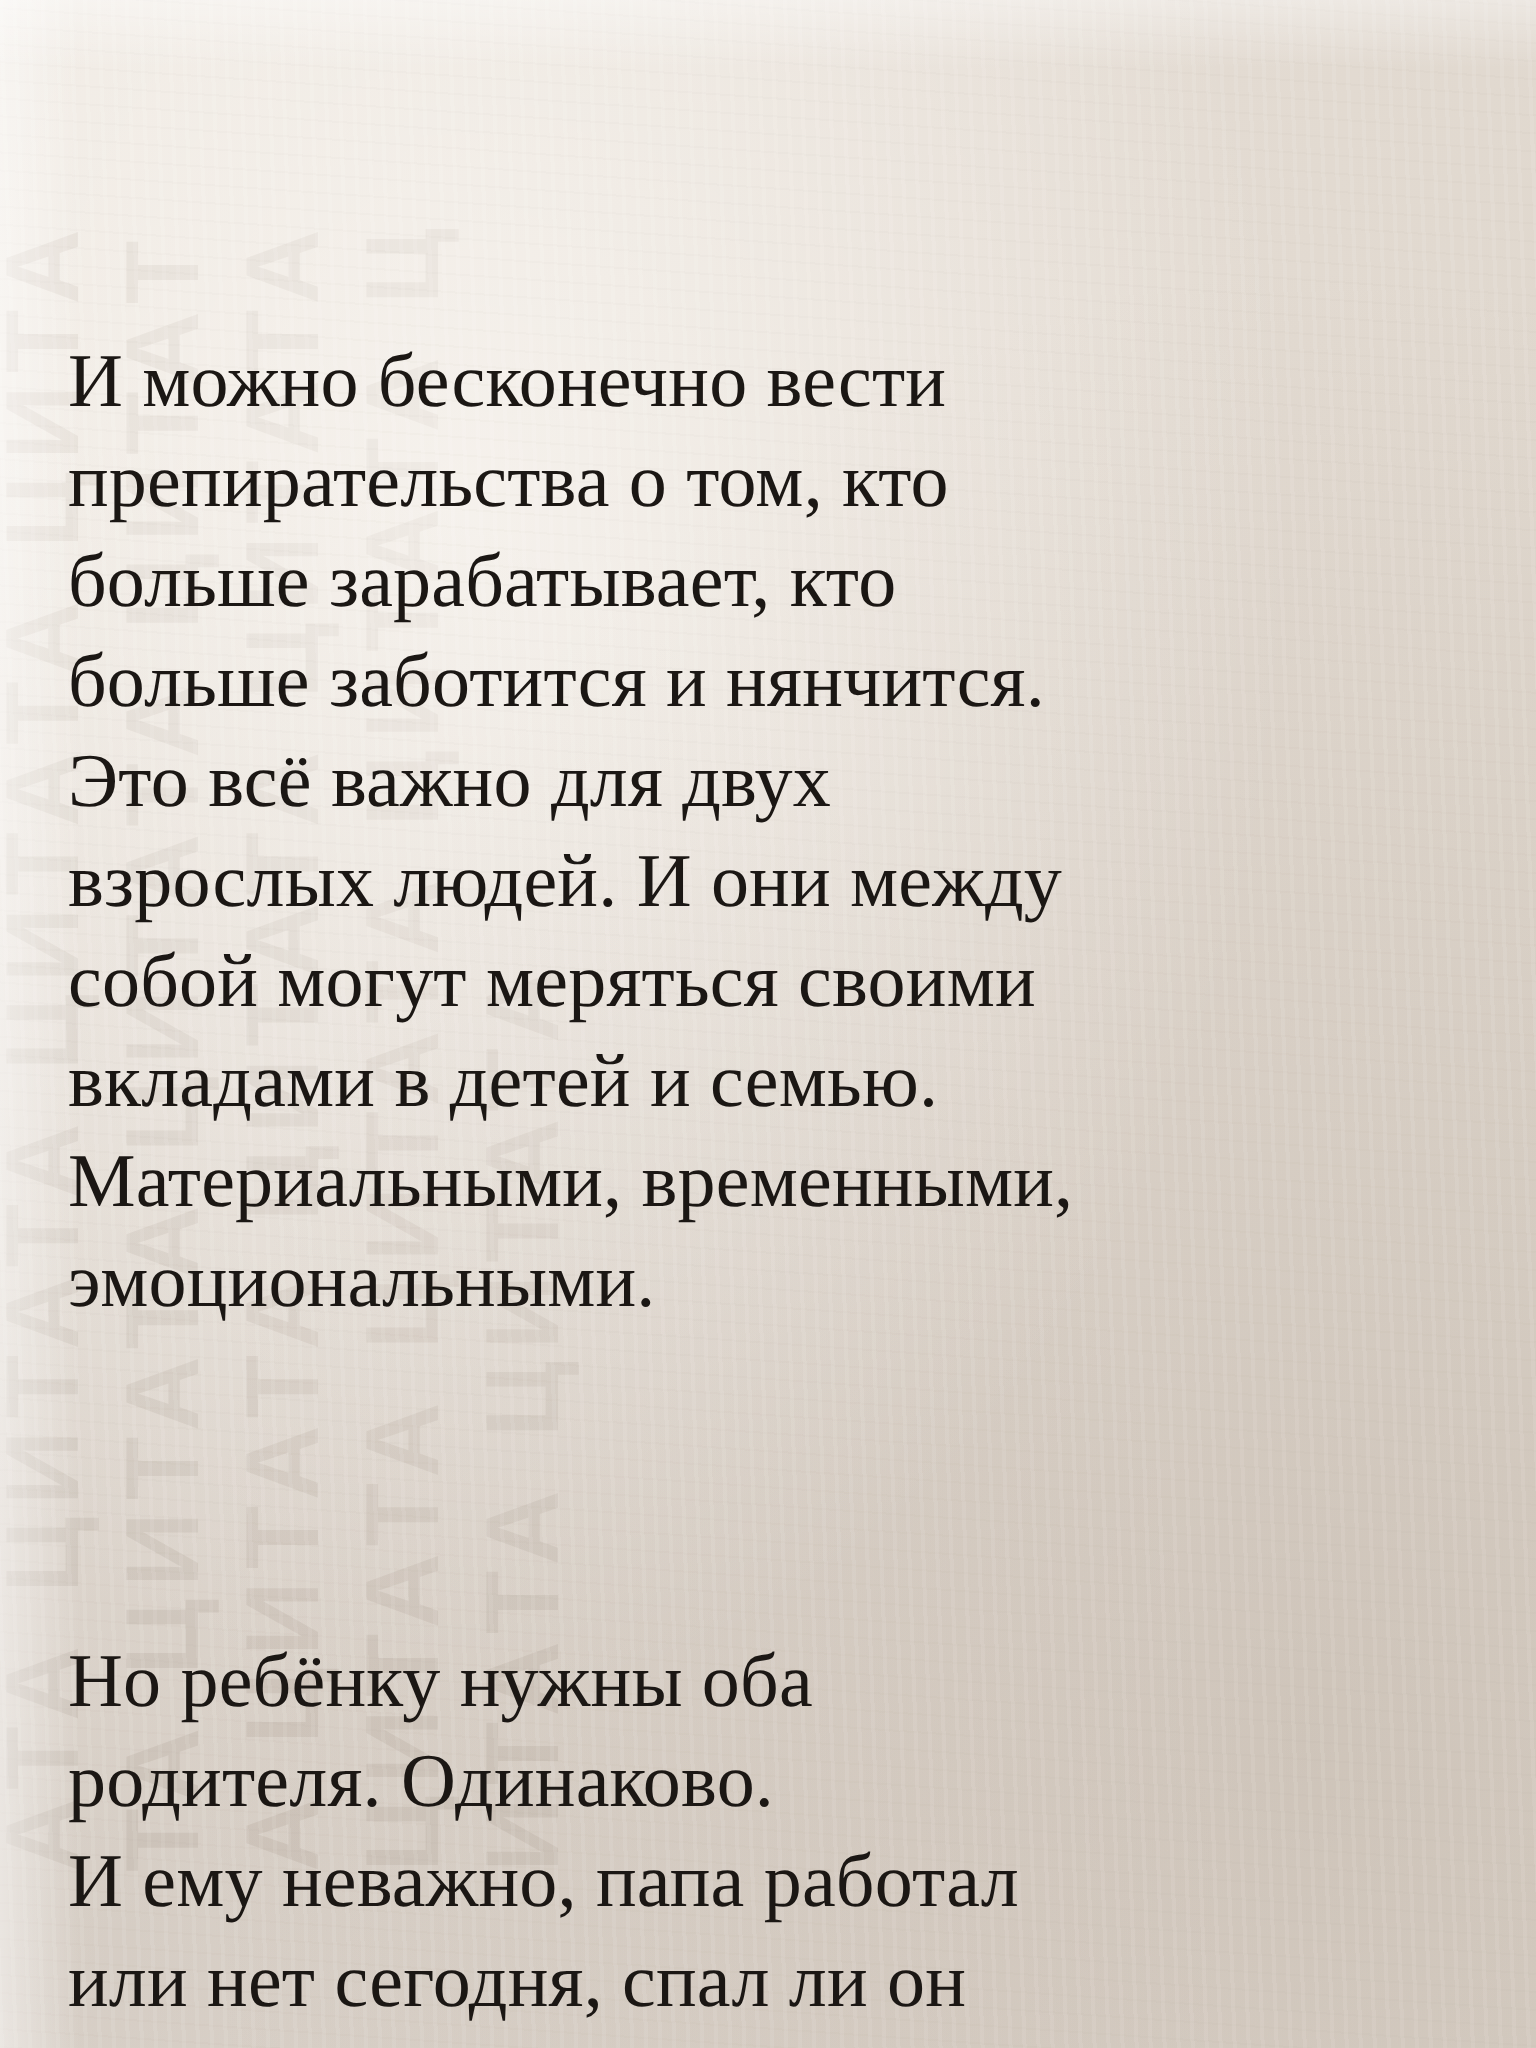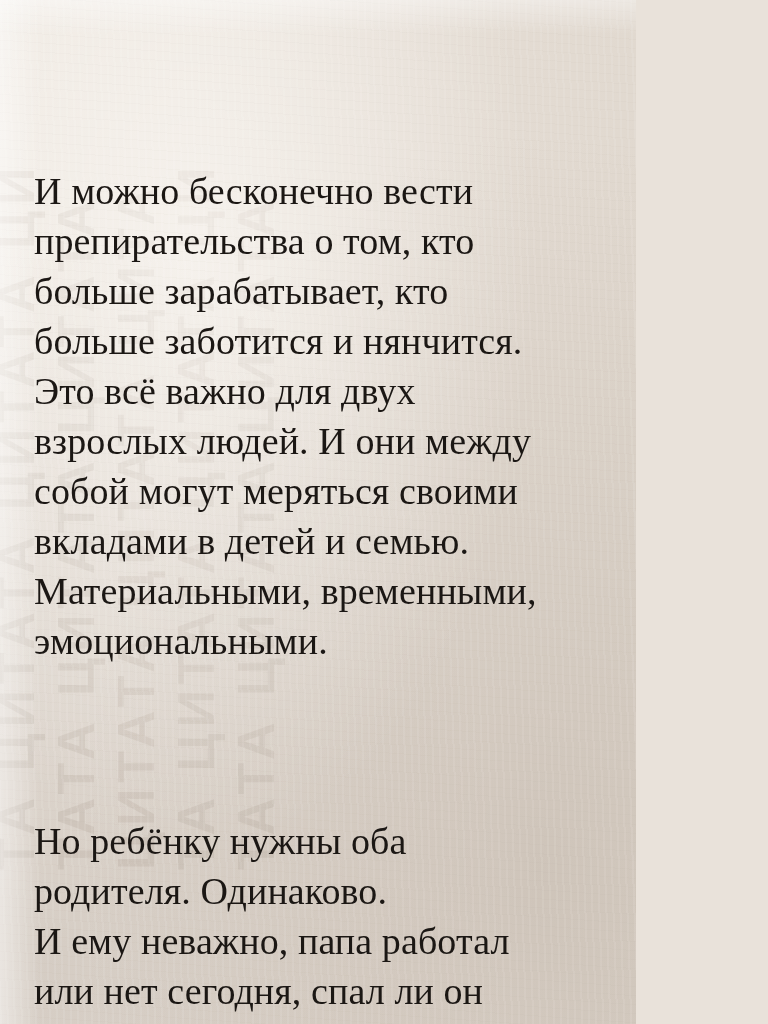--- a/index.html
+++ b/index.html
@@ -9,21 +9,21 @@
   body {
     width: 768px;
     height: 1024px;
     overflow: hidden;
     background: #e9e2da;
     font-family: "Liberation Serif", serif;
   }
 
   .page {
     position: relative;
-    width: 636px;
+    width: 768px;
     height: 1024px;
     box-sizing: border-box;
     background-color: #e8e1d9;
     overflow: hidden;
     text-decoration: underline;
   }
 
   
   .bg-base {
     position: absolute;

